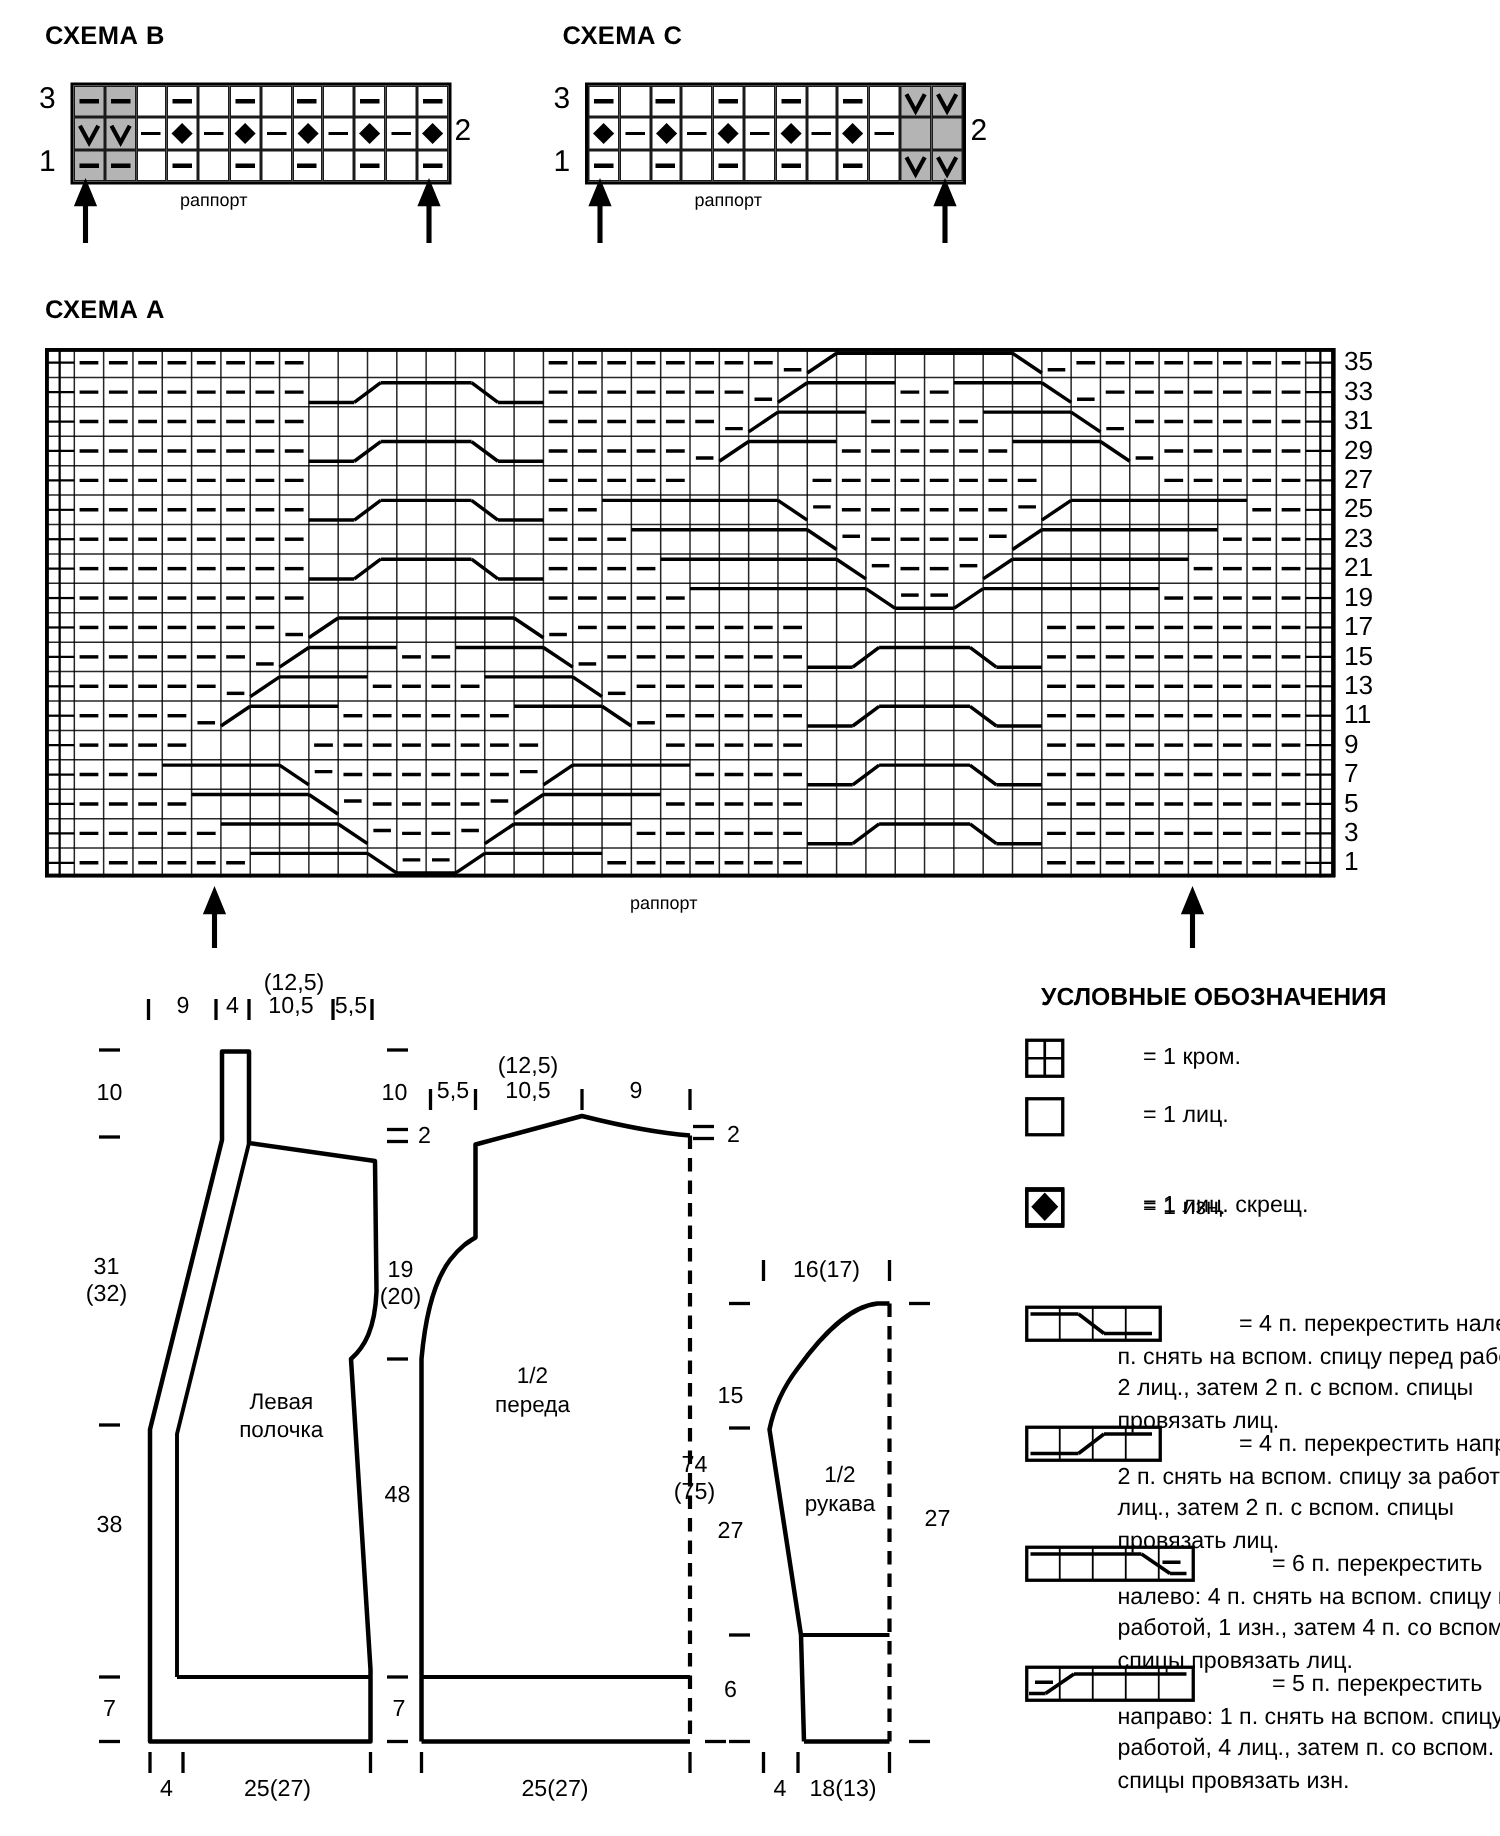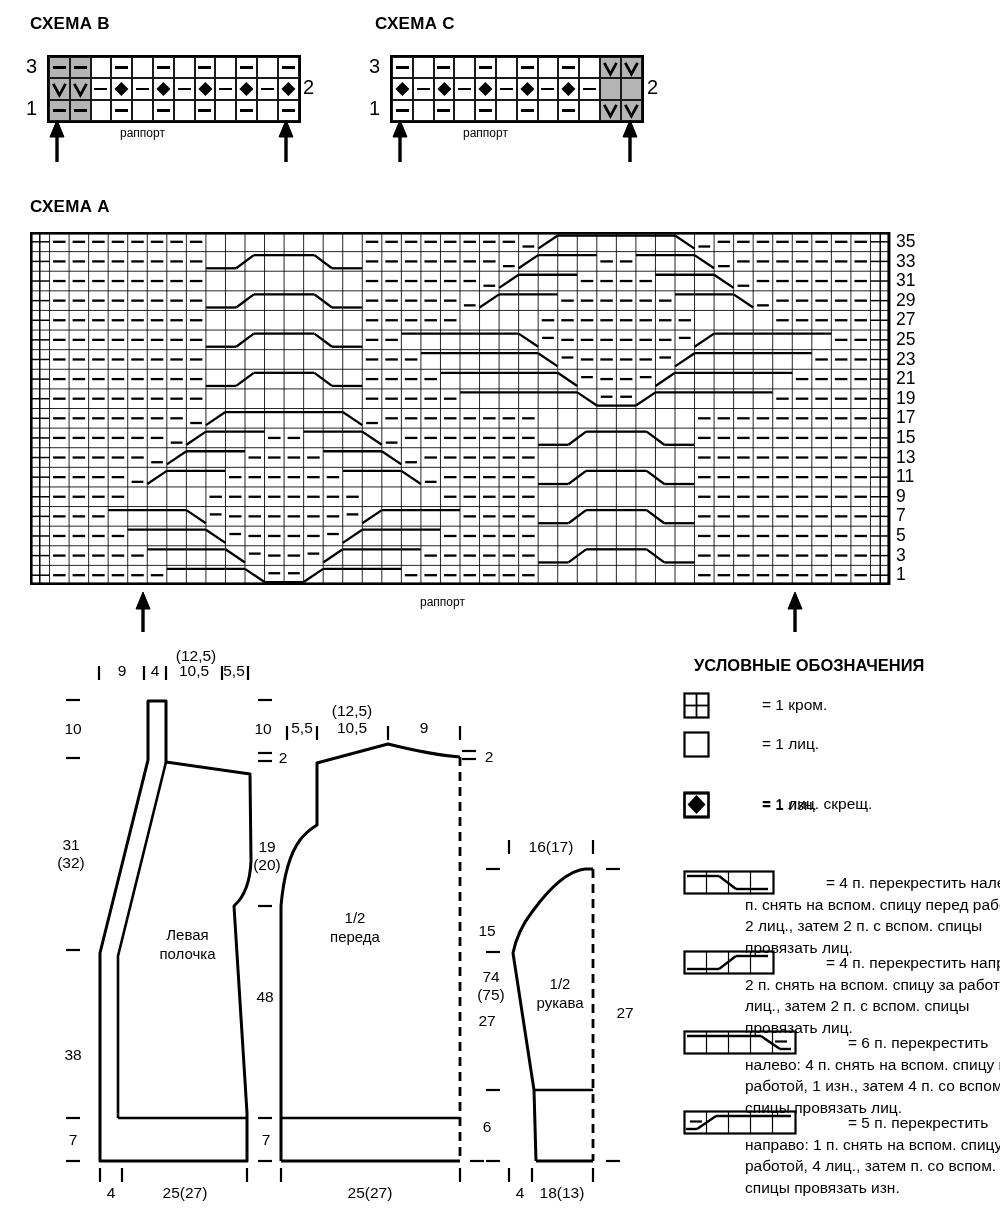--- a/index.html
+++ b/index.html
@@ -1049,39 +1049,39 @@
   </svg>
 
   <span class="lbl" style="left:164px;top:647px;width:64px;">(12,5)</span>
   <span class="lbl" style="left:101px;top:662px;width:42px;">9</span>
   <span class="lbl" style="left:144px;top:662px;width:22px;">4</span>
   <span class="lbl" style="left:166px;top:662px;width:56px;">10,5</span>
   <span class="lbl" style="left:218px;top:662px;width:32px;">5,5</span>
   <span class="lbl" style="left:58px;top:720px;width:30px;">10</span>
   <span class="lbl pre" style="left:50px;top:836px;width:42px;">31
 (32)</span>
-  <span class="lbl" style="left:58px;top:1046px;width:30px;">38</span>
+  <span class="lbl" style="left:58px;top:1008px;width:30px;">38</span>
   <span class="lbl" style="left:62px;top:1131px;width:22px;">7</span>
   <span class="lbl" style="left:100px;top:1184px;width:22px;">4</span>
   <span class="lbl" style="left:140px;top:1184px;width:90px;">25(27)</span>
   <div class="pname" style="left:140px;top:925px;width:95px;">Левая
 полочка</div>
 
   <span class="lbl" style="left:320px;top:702px;width:64px;">(12,5)</span>
   <span class="lbl" style="left:286px;top:719px;width:32px;">5,5</span>
   <span class="lbl" style="left:324px;top:719px;width:56px;">10,5</span>
   <span class="lbl" style="left:402px;top:719px;width:44px;">9</span>
   <span class="lbl" style="left:479px;top:748px;width:20px;">2</span>
   <span class="lbl" style="left:248px;top:720px;width:30px;">10</span>
   <span class="lbl" style="left:275px;top:749px;width:16px;">2</span>
   <span class="lbl pre" style="left:244px;top:838px;width:46px;">19
 (20)</span>
   <span class="lbl" style="left:250px;top:988px;width:30px;">48</span>
   <span class="lbl" style="left:255px;top:1131px;width:22px;">7</span>
-  <span class="lbl pre" style="left:468px;top:968px;width:46px;">74
+  <span class="lbl pre" style="left:440px;top:968px;width:46px;">74
 (75)</span>
   <span class="lbl" style="left:325px;top:1184px;width:90px;">25(27)</span>
   <div class="pname" style="left:315px;top:908px;width:80px;">1/2
 переда</div>
 
   <span class="lbl" style="left:515px;top:838px;width:72px;">16(17)</span>
   <span class="lbl" style="left:472px;top:922px;width:30px;">15</span>
   <span class="lbl" style="left:472px;top:1012px;width:30px;">27</span>
   <span class="lbl" style="left:472px;top:1118px;width:30px;">6</span>
   <span class="lbl" style="left:608px;top:1004px;width:34px;">27</span>

